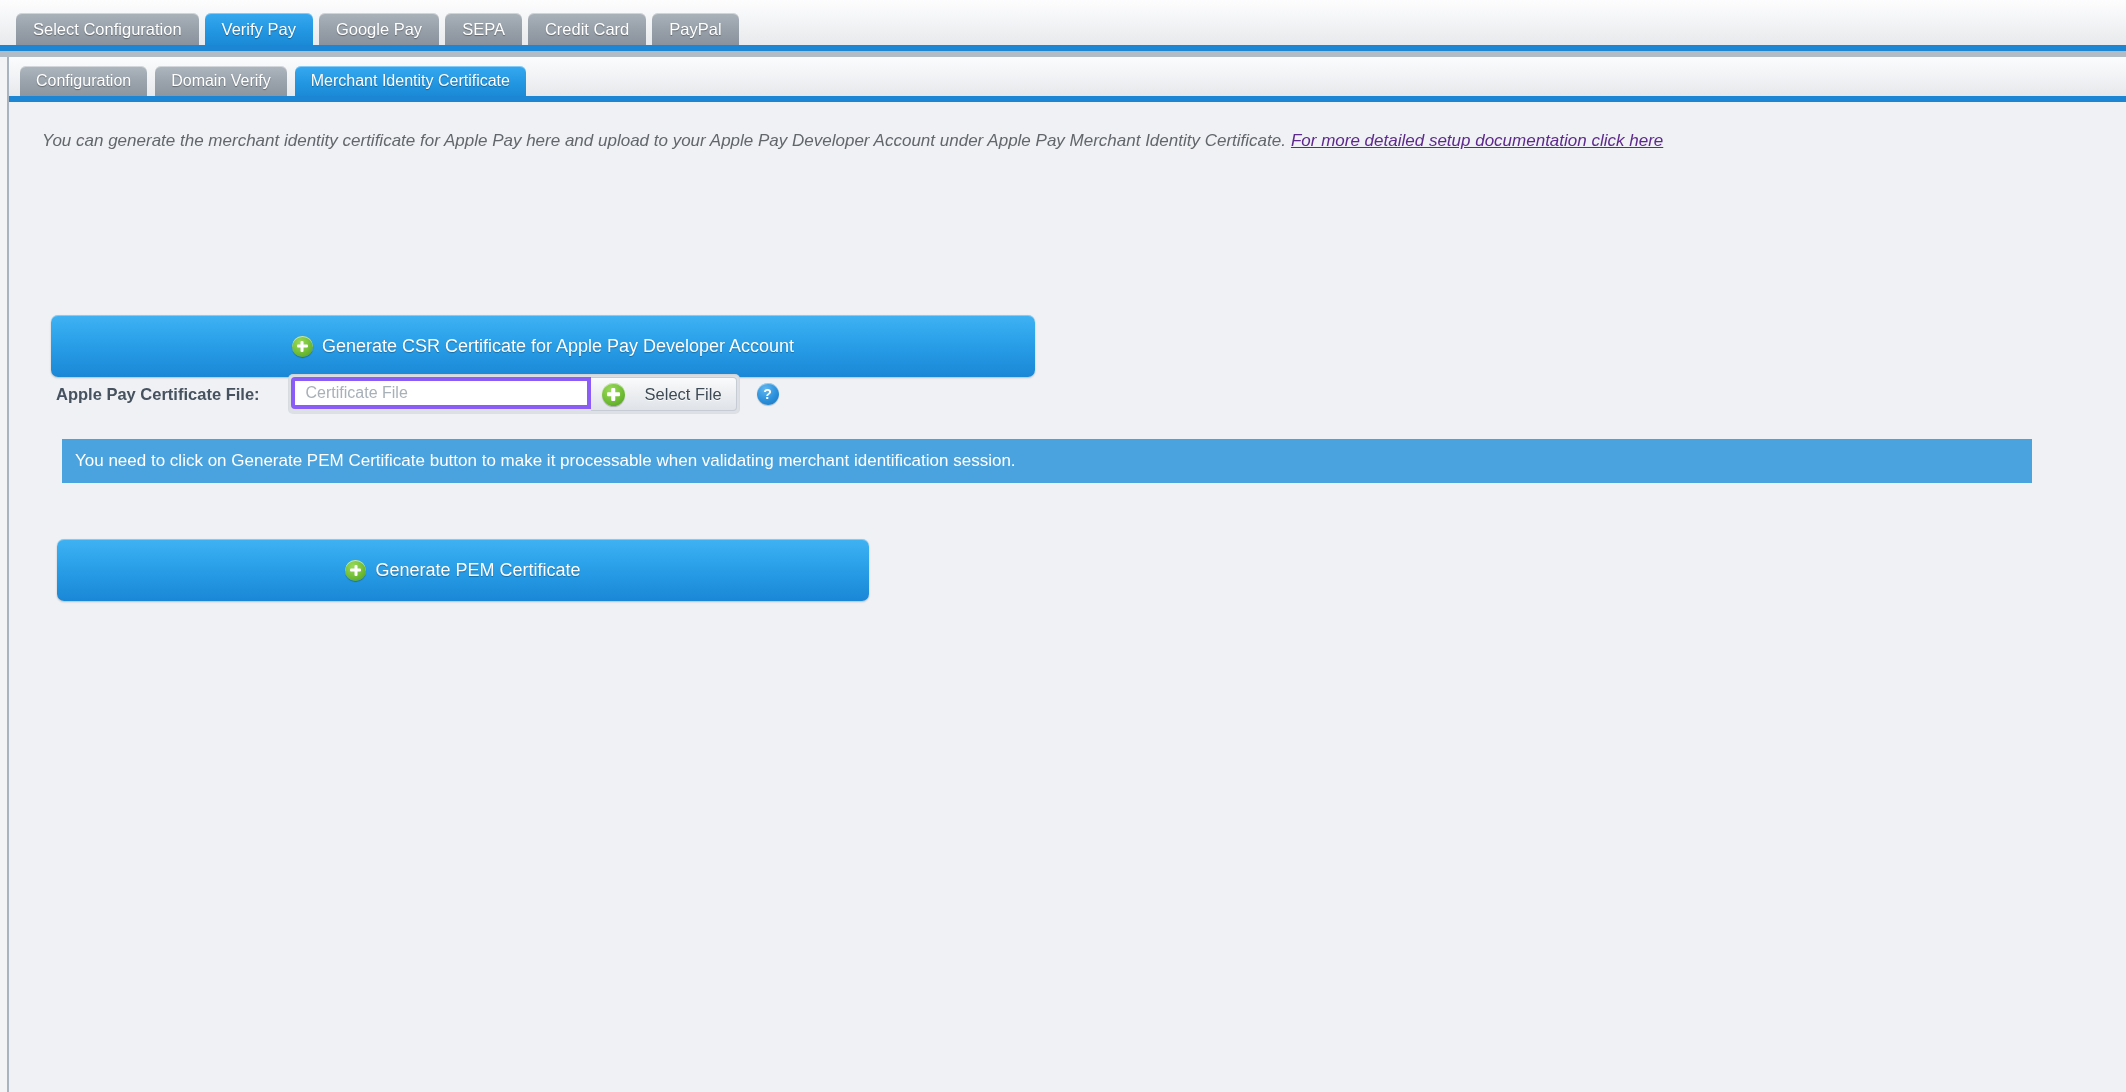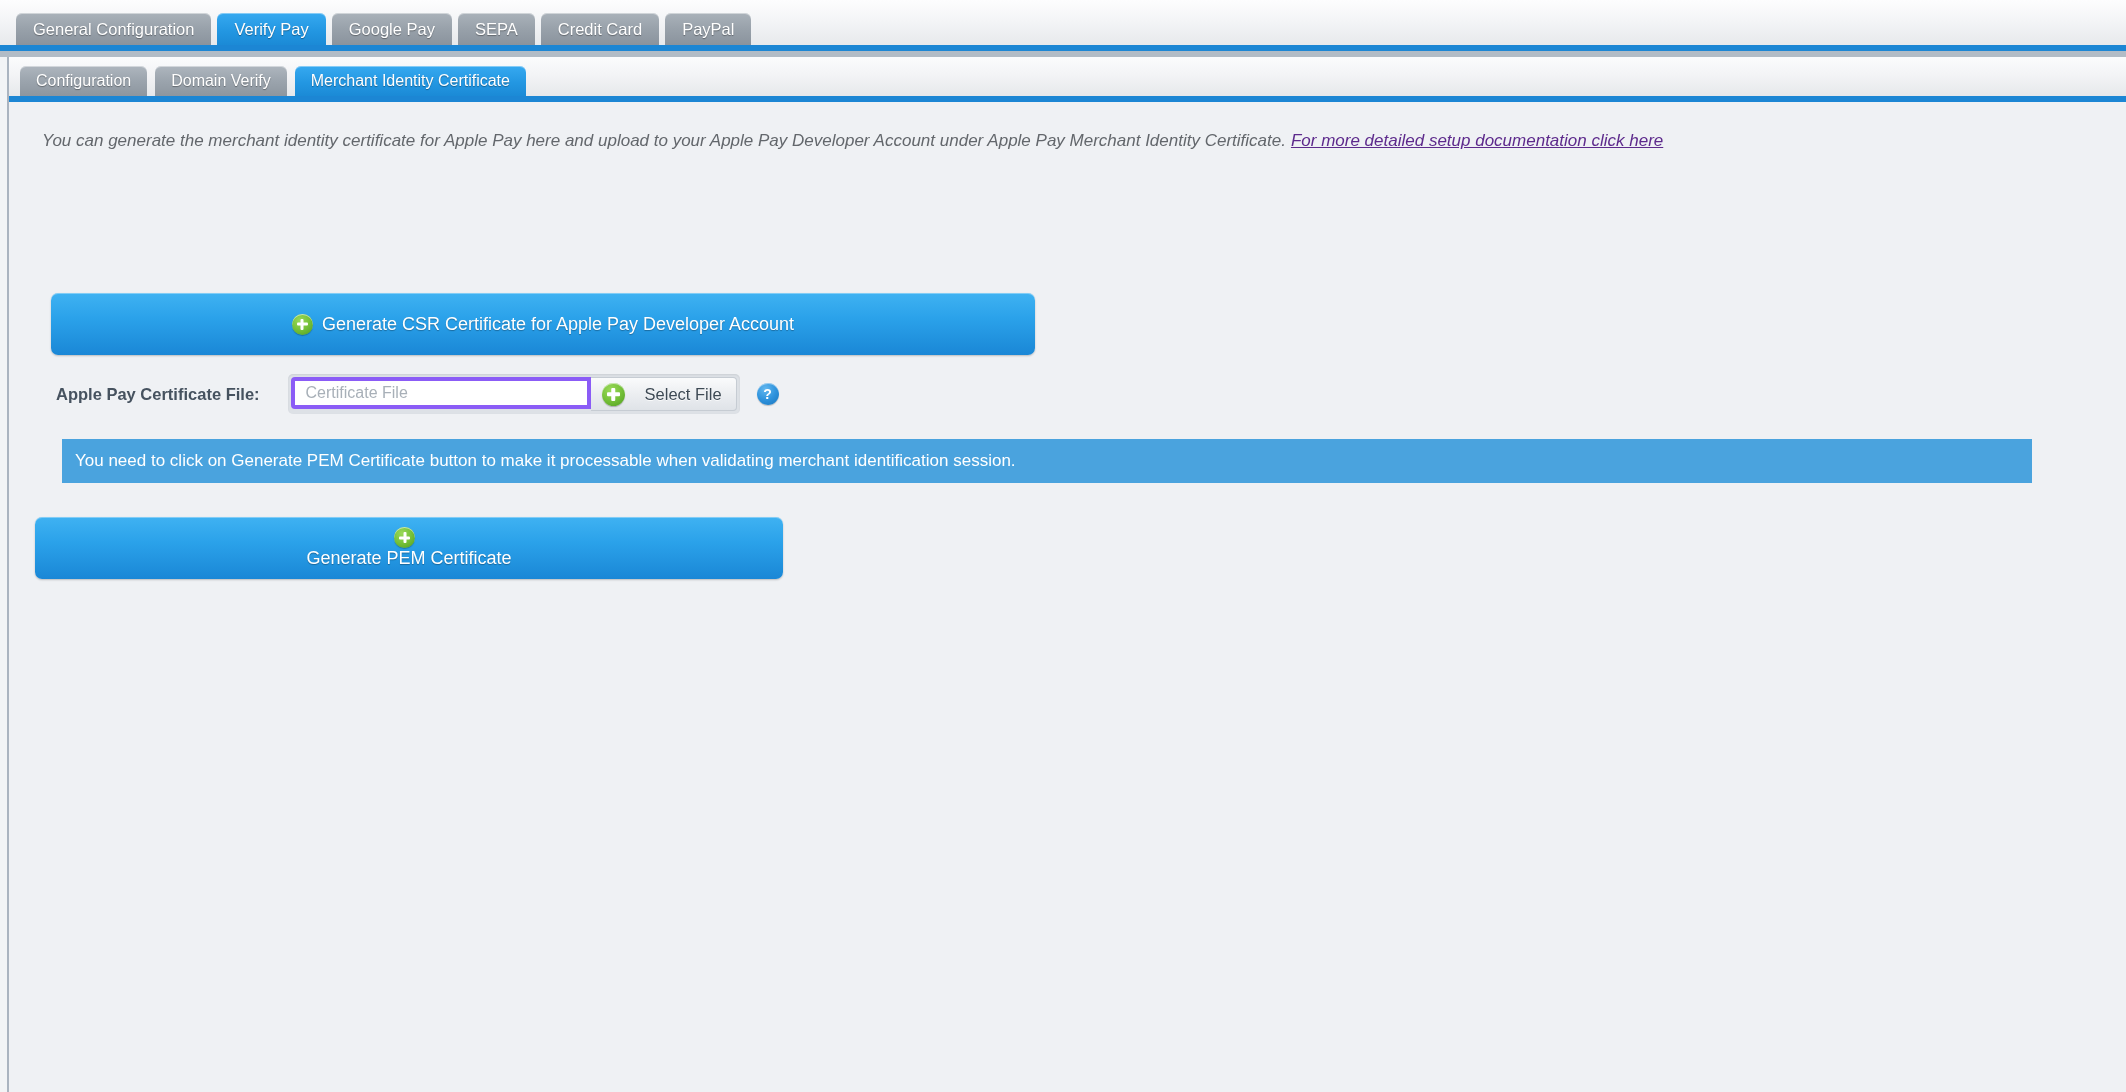--- a/index.html
+++ b/index.html
@@ -151,20 +151,21 @@
     position: absolute;
     display: flex;
     align-items: center;
     justify-content: center;
     border-radius: 7px;
     background: linear-gradient(to bottom, #3fb2f2 0%, #2ba2ea 40%, #1a87d6 100%);
     box-shadow: inset 0 1px 0 rgba(255,255,255,.35),
                 0 1px 2px rgba(0,0,0,.22);
     cursor: pointer;
     user-select: none;
+    margin-top: 22px;
   }
   .action-btn .btn-label {
     font-size: 18px;
     color: #ffffff;
     text-shadow: 0 1px 1px rgba(0,0,0,.30);
     white-space: nowrap;
   }
 
   
   .plus-icon {
@@ -201,25 +202,24 @@
   .plus-icon.sm::before { top: 5px; height: 13px; width: 3.5px; }
   .plus-icon.sm::after  { left: 5px; width: 13px; height: 3.5px; }
 
   #btn-generate-csr {
     left: 42px;
     top: 190px;
     width: 984px;
     height: 62px;
   }
   #btn-generate-pem {
-    left: 26px;
+    left: 48px;
     top: 414px;
-    width: 748px;
+    width: 812px;
     height: 62px;
-    flex-direction: column;
   }
 
   
   #file-row {
     position: absolute;
     left: 47px;
     top: 270px;
     height: 42px;
     display: flex;
     align-items: center;
@@ -315,21 +315,21 @@
 </head>
 <body>
 
 <div id="app-frame">
 
   <div id="left-gutter"></div>
 
   <div id="primary-tabbar">
     <div id="primary-tabs">
       <div class="ptab">
-        <span>General Configuration</span>
+        <span>Select Configuration</span>
       </div>
       <div class="ptab active">
         <span>Verify Pay</span>
       </div>
       <div class="ptab">
         <span>Google Pay</span>
       </div>
       <div class="ptab">
         <span>SEPA</span>
       </div>

